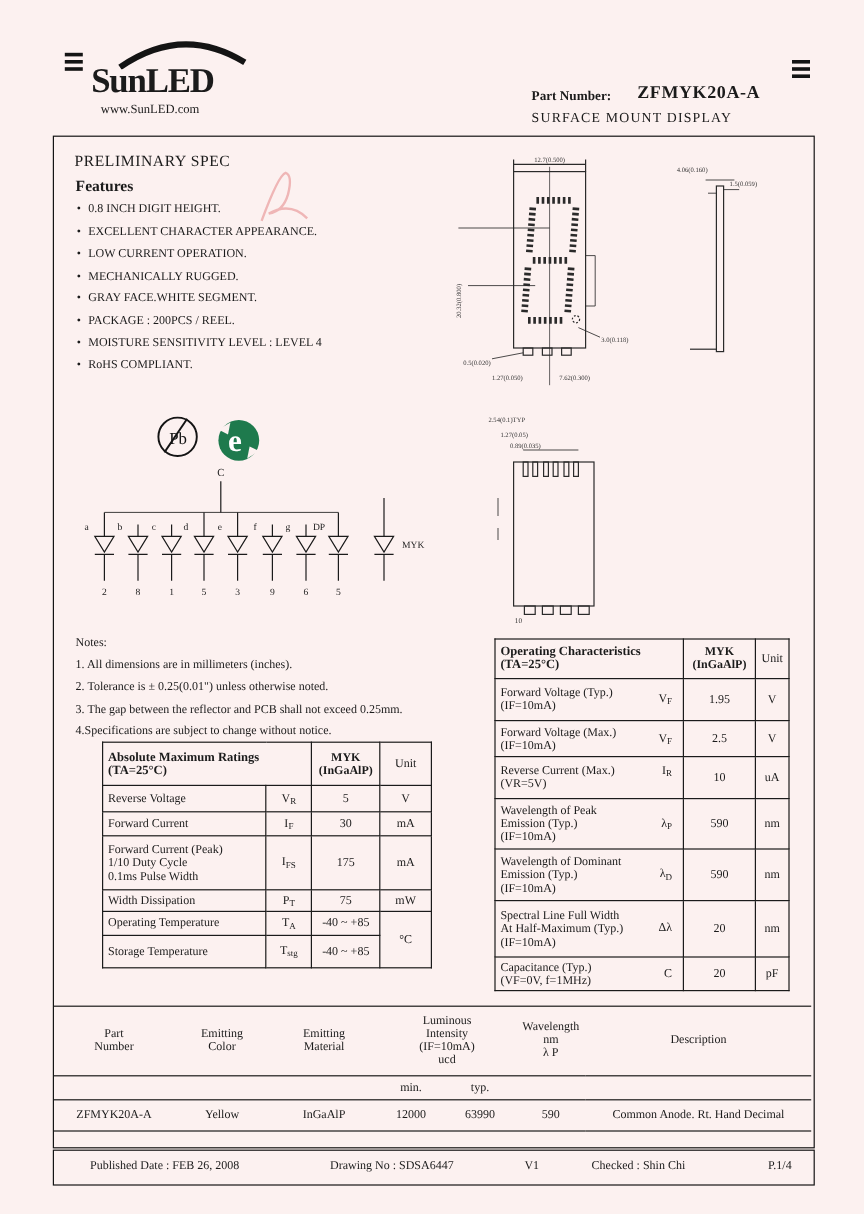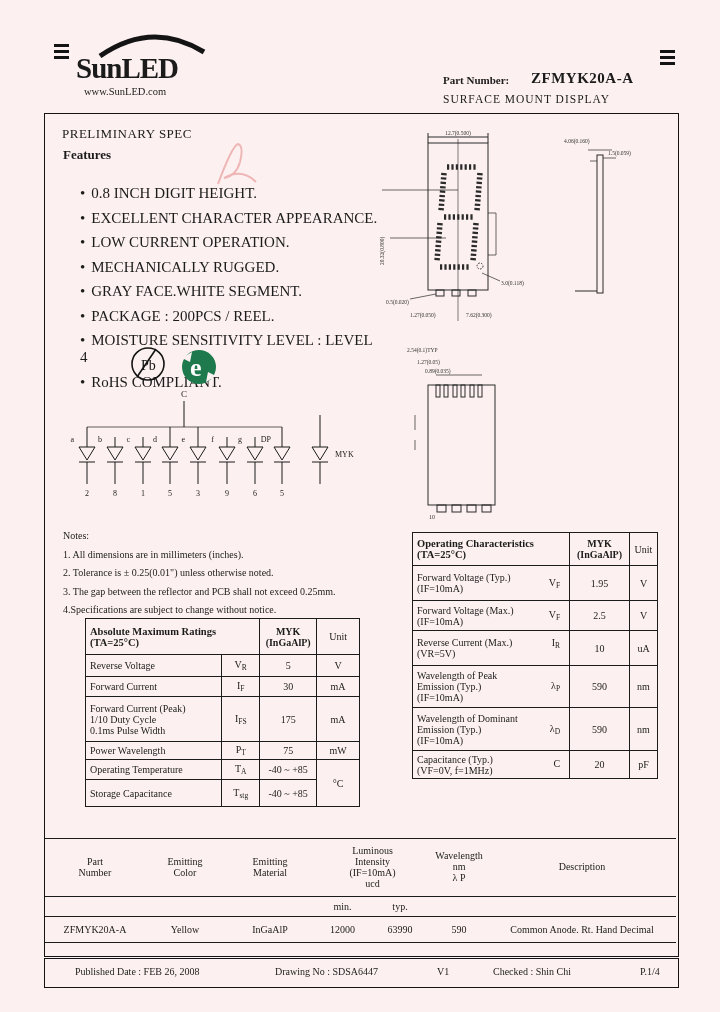--- a/index.html
+++ b/index.html
@@ -10,21 +10,21 @@
   .bars i{display:block;width:15px;height:3px;background:#141414;margin:0 0 3px 0;}
   .box{border:1.6px solid #141414;}
   .sub{font-size:7.5px;vertical-align:-2px;}
   table{border-collapse:collapse;}
   .gridT td{border:1px solid #1b1b1b;font-size:10px;padding:1px 4px;vertical-align:middle;}
   .gridT .ttl{font-weight:bold;font-size:10.5px;margin-top:40px;}
   .cen{text-align:center;}
   .selT{width:100%;table-layout:fixed;font-size:10px;}
   .selT td{padding:1px 2px;text-align:center;vertical-align:middle;border:none;}
   .hline{position:absolute;background:#1b1b1b;height:1px;}
-  .feat{list-style:none;margin:16px;padding:0;font-size:15px;}
+  .feat{list-style:none;margin:0;padding:0;font-size:10px;}
   .feat li{margin:0 0 7.5px 0;}
   .feat li::before{content:"\2022";margin-right:6px;}
   .note{font-size:10px;line-height:18.5px;}
   svg text{font-family:"Liberation Serif","DejaVu Serif",serif;}
 </style>
 </head>
 <body>
 
 <div class="page">
 
@@ -257,33 +257,33 @@
     </tr>
     <tr style="height:45px">
       <td class="pre">Forward Current (Peak)
 1/10 Duty Cycle
 0.1ms Pulse Width</td>
       <td class="cen"><span>I</span><span class="sub">FS</span></td>
       <td class="cen">175</td>
       <td class="cen">mA</td>
     </tr>
     <tr style="height:18px">
-      <td>Power Wavelength</td>
+      <td>Width Dissipation</td>
       <td class="cen"><span>P</span><span class="sub">T</span></td>
       <td class="cen">75</td>
       <td class="cen">mW</td>
     </tr>
     <tr style="height:20px">
       <td>Operating Temperature</td>
       <td class="cen"><span>T</span><span class="sub">A</span></td>
       <td class="cen">-40 ~ +85</td>
       <td class="cen" rowspan="2">°C</td>
     </tr>
     <tr style="height:27px">
-      <td>Storage Capacitance</td>
+      <td>Storage Temperature</td>
       <td class="cen"><span>T</span><span class="sub">stg</span></td>
       <td class="cen">-40 ~ +85</td>
     </tr>
   </tbody>
     </table>
 
   <table class="abs gridT" style="left:412px;top:532px;width:246px;">
     <colgroup>
         <col style="width:158px">
         <col style="width:60px">
@@ -345,20 +345,32 @@
     <tr style="height:43px">
       <td>
             <div style="display:flex;align-items:center;">
               <span class="pre" style="flex:1">Wavelength of Dominant
 Emission (Typ.)
 (IF=10mA)</span>
               <span style="padding-right:5px"><span>λ</span><span class="sub">D</span></span>
             </div>
           </td>
       <td class="cen">590</td>
+      <td class="cen">nm</td>
+    </tr>
+    <tr style="height:47px">
+      <td>
+            <div style="display:flex;align-items:center;">
+              <span class="pre" style="flex:1">Spectral Line Full Width
+At Half-Maximum (Typ.)
+(IF=10mA)</span>
+              <span style="padding-right:5px"><span>Δλ</span><span class="sub"></span></span>
+            </div>
+          </td>
+      <td class="cen">20</td>
       <td class="cen">nm</td>
     </tr>
     <tr style="height:28px">
       <td>
             <div style="display:flex;align-items:center;">
               <span class="pre" style="flex:1">Capacitance (Typ.)
 (VF=0V, f=1MHz)</span>
               <span style="padding-right:5px"><span>C</span><span class="sub"></span></span>
             </div>
           </td>

